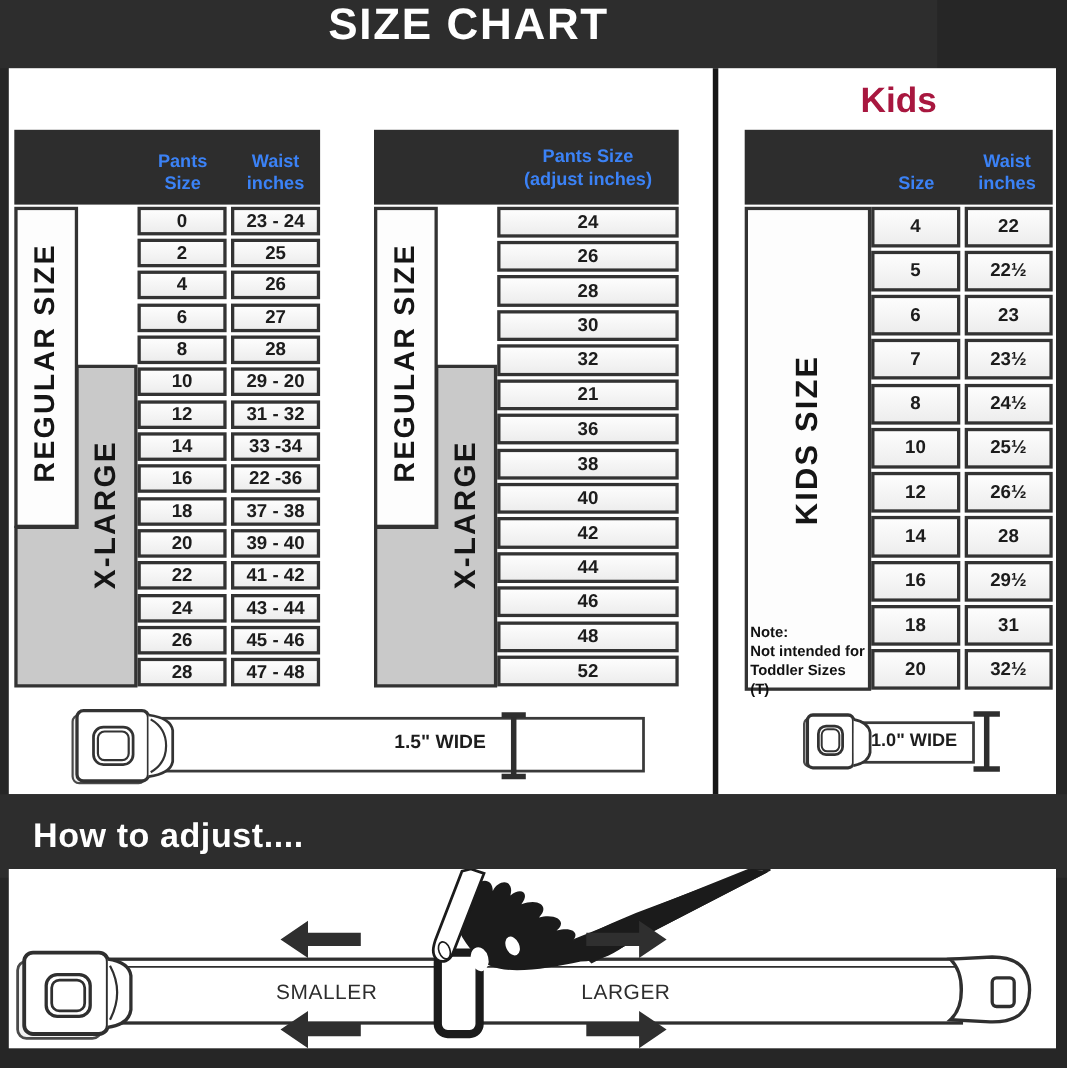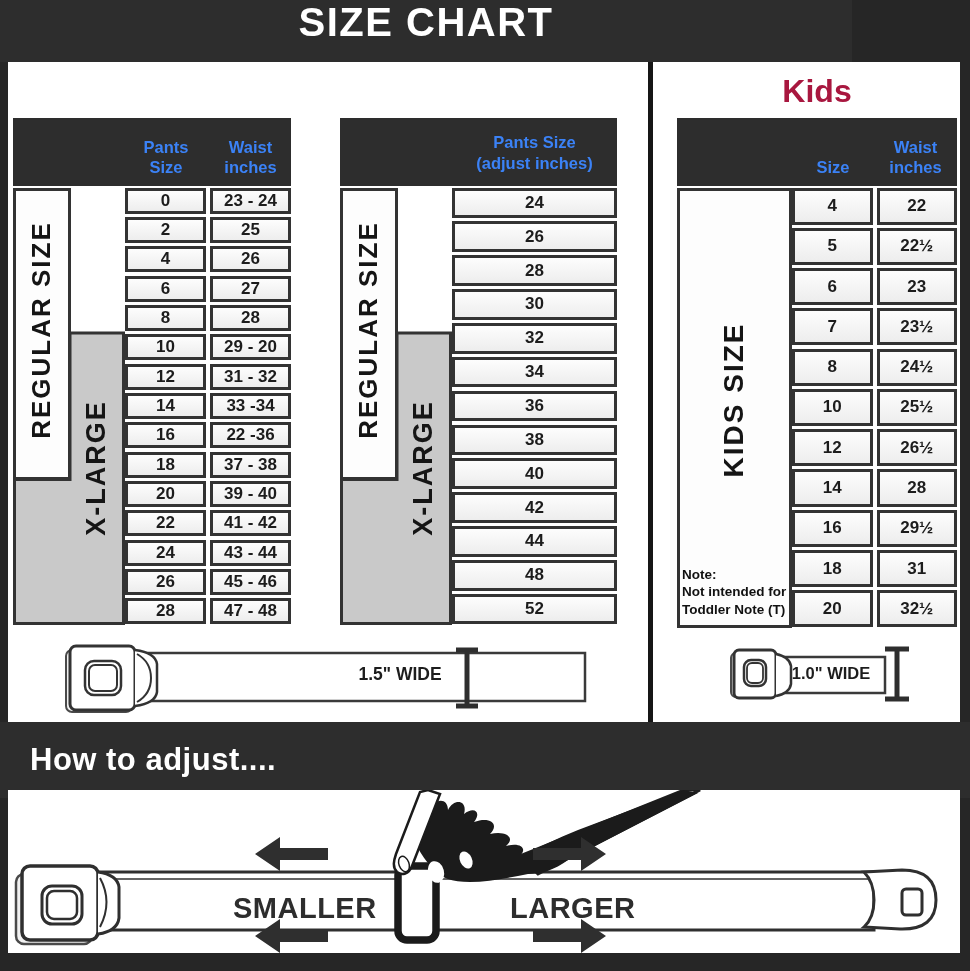--- a/index.html
+++ b/index.html
@@ -48,21 +48,21 @@
   .vl-w-reg{left:41px;top:330px;}
   .vl-w-xl{left:96px;top:468px;font-size:27px;}
   .vl-m-reg{left:368px;top:330px;}
   .vl-m-xl{left:423px;top:468px;font-size:27px;}
   .vl-kids{left:734px;top:400px;font-size:28px;}
   .kids-note{position:absolute;left:682px;top:566px;width:106px;color:#111;
              font-size:13.5px;font-weight:700;line-height:1.28;}
   .belt-label{position:absolute;text-align:center;font-weight:700;color:#1d1d1d;}
   .bl-adult{left:348px;top:664px;width:104px;font-size:17.5px;}
   .bl-kids{left:788px;top:664px;width:86px;font-size:16.5px;}
-  .adjust-label{position:absolute;text-align:center;font-weight:700;color:#2d2d2d;font-size:29px;letter-spacing:0.5px;}
+  .adjust-label{position:absolute;text-align:center;font-weight:400;color:#2d2d2d;font-size:19px;letter-spacing:0.5px;}
   .al-smaller{left:233px;top:892px;width:128px;}
   .al-larger{left:462px;top:892px;width:118px;margin-left:48px;}
   svg{display:block;}
 </style>
 </head>
 <body>
 
 <div id="screen">
 
   <div class="abs top-banner">
@@ -190,21 +190,21 @@
 
       <div class="row">
         <div class="cell">30</div>
       </div>
 
       <div class="row">
         <div class="cell">32</div>
       </div>
 
       <div class="row">
-        <div class="cell">34</div>
+        <div class="cell">21</div>
       </div>
 
       <div class="row">
         <div class="cell">36</div>
       </div>
 
       <div class="row">
         <div class="cell">38</div>
       </div>
 
@@ -213,40 +213,43 @@
       </div>
 
       <div class="row">
         <div class="cell">42</div>
       </div>
 
       <div class="row">
         <div class="cell">44</div>
       </div>
 
+      <div class="row">
+        <div class="cell">46</div>
+      </div>
 
       <div class="row">
         <div class="cell">48</div>
       </div>
 
 
       <div class="row">
         <div class="cell">52</div>
       </div>
     </div>
 
   <div class="abs thead thead-kids">
     <span class="th th-k-size">Size</span>
     <span class="th th-k-waist">Waist inches</span>
   </div>
   <div class="abs kids-labelbox"></div>
   <div class="vlabel vl-kids">KIDS SIZE</div>
   <div class="kids-note">
     <div>Note:</div>
-    <div>Not intended for Toddler Note (T)</div>
+    <div>Not intended for Toddler Sizes (T)</div>
   </div>
   <div class="abs rows rows-kids">
 
       <div class="row">
         <div class="cell">4</div>
         <div class="cell">22</div>
       </div>
 
       <div class="row">
         <div class="cell">5</div>

